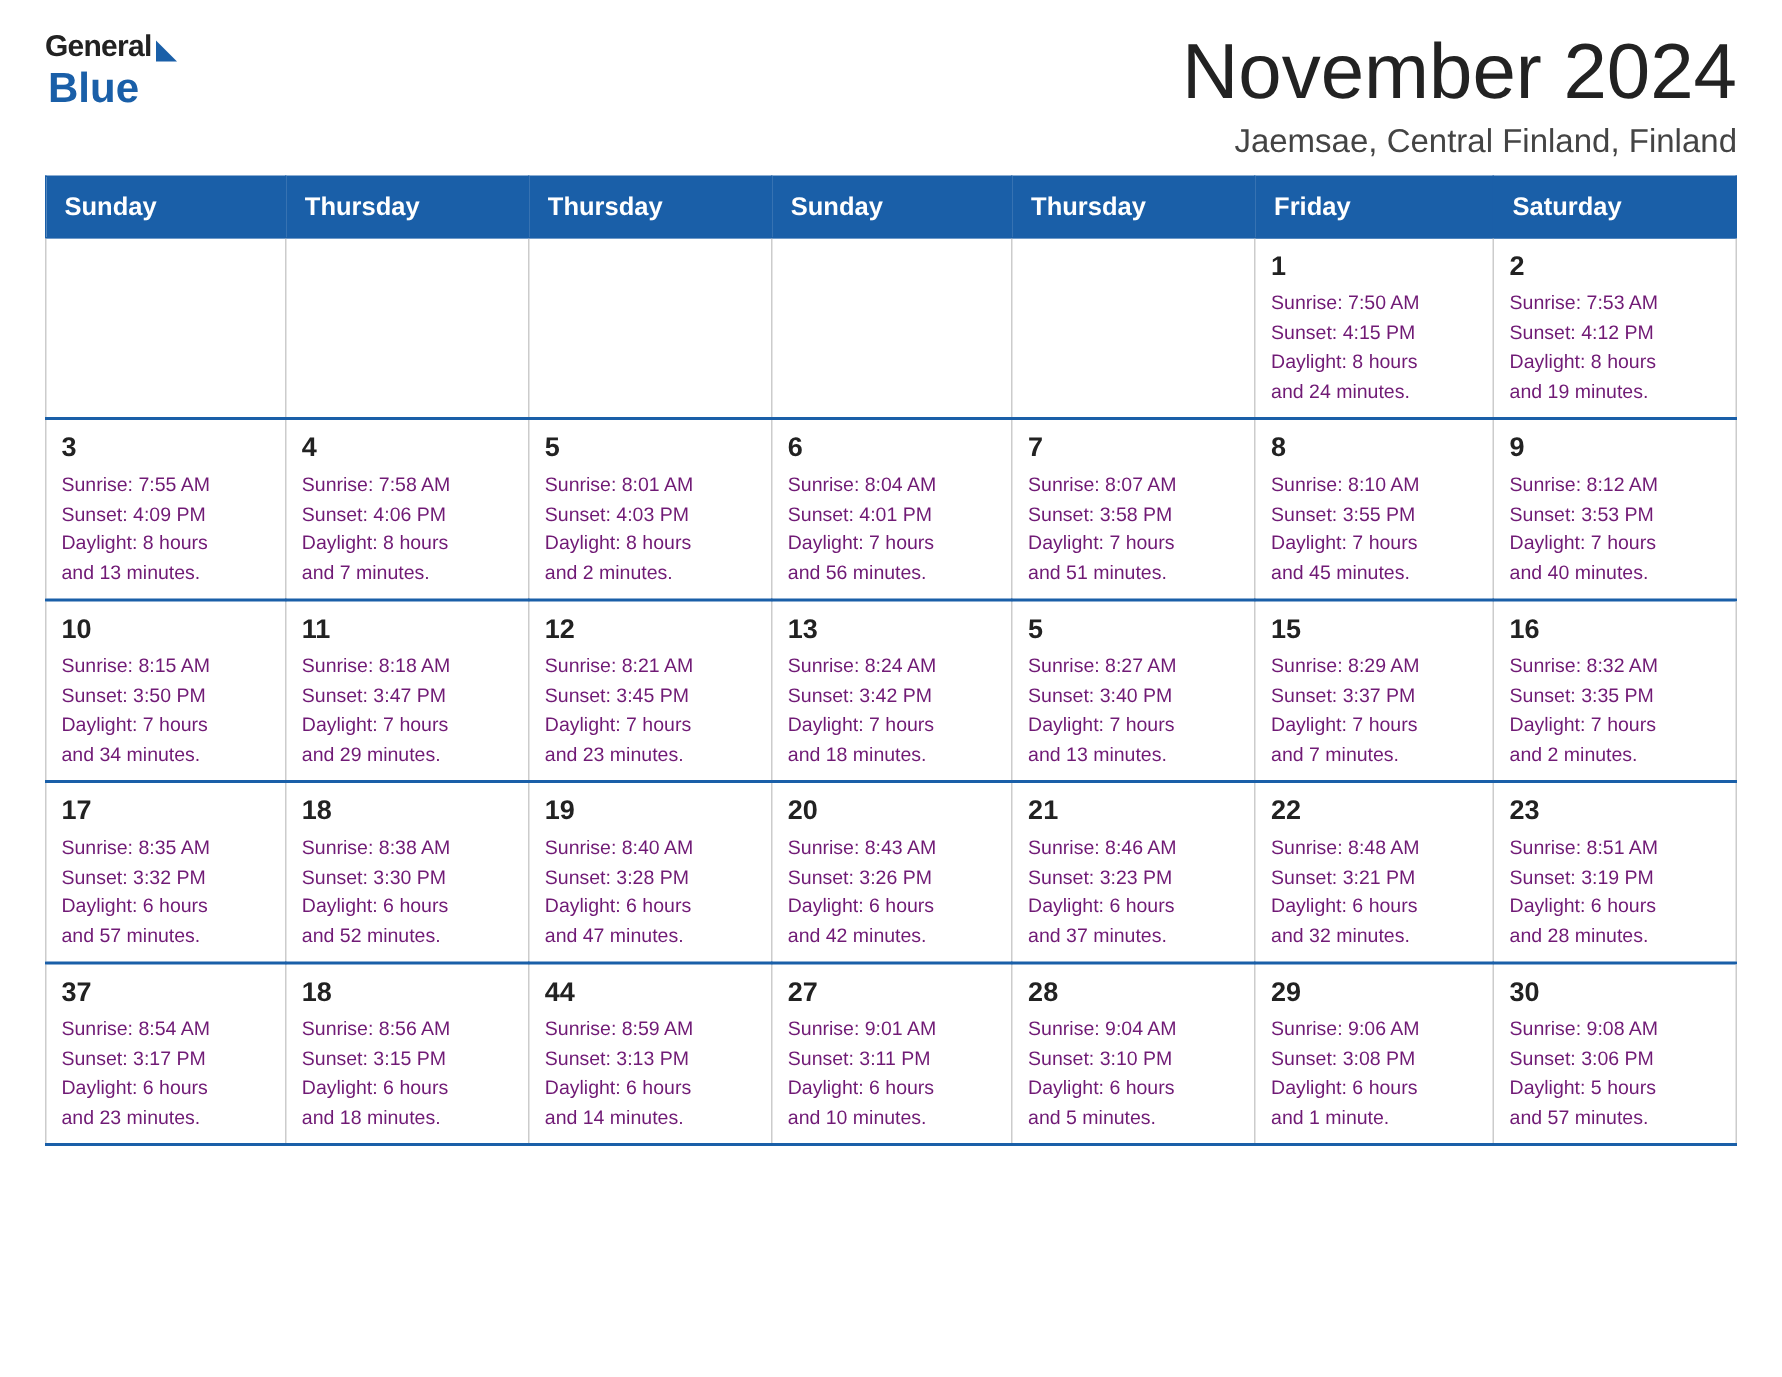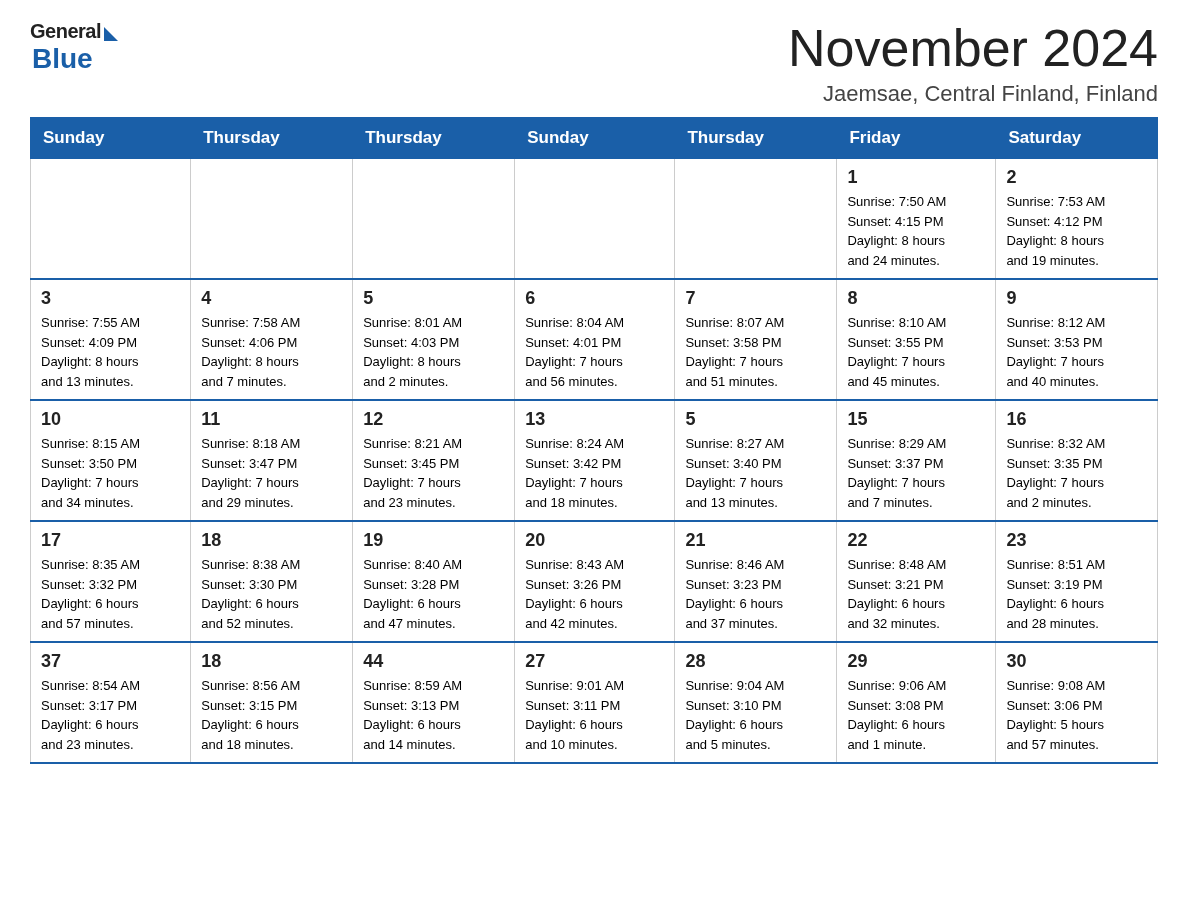--- a/index.html
+++ b/index.html
@@ -91,21 +91,21 @@
       border-bottom: 2px solid #1a5fa8;
     }
     .day-number {
       font-size: 18px;
       font-weight: bold;
       color: #222;
       display: block;
       margin-bottom: 4px;
     }
     .day-info {
-      color: #000000;
+      color: #701a75;
       font-size: 13px;
       line-height: 1.5;
     }
     .empty-cell {
       background: #fff;
     }
   </style>
 </head>
 <body>
 

